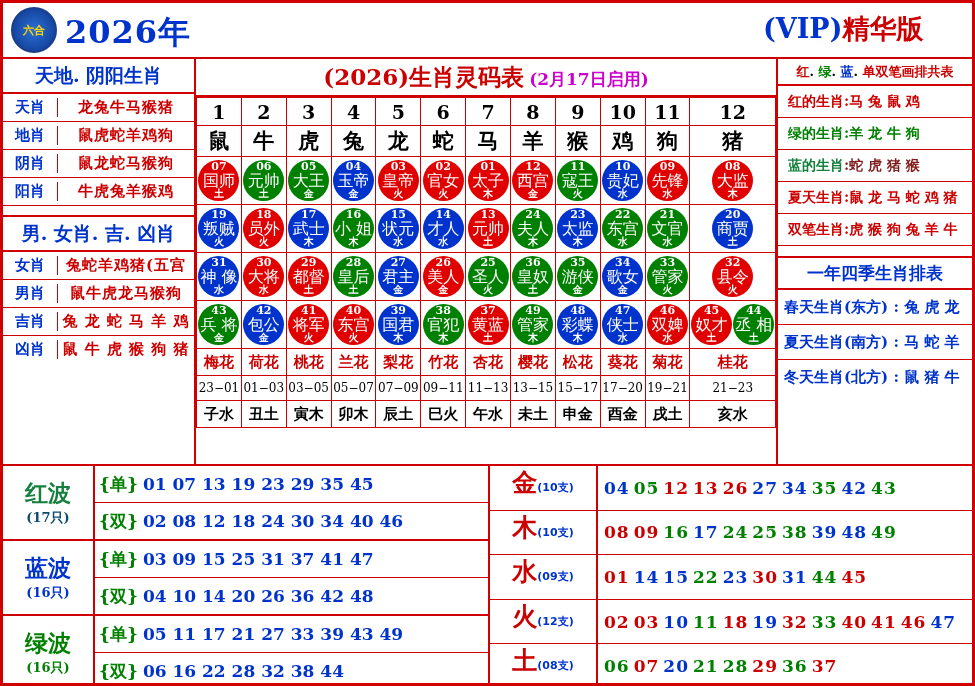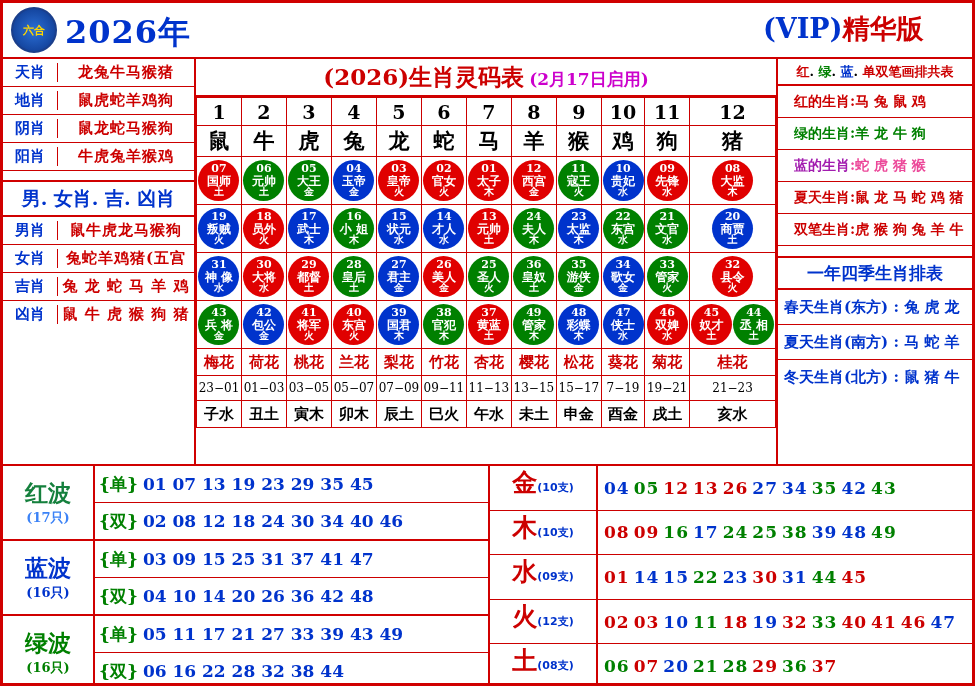--- a/index.html
+++ b/index.html
@@ -50,31 +50,31 @@
   .ct .t2{color:#cc00cc;font-size:17px;font-weight:bold;font-family:"DejaVu Serif","Liberation Serif",serif;}
   table.grid{border-collapse:collapse;width:100%;}
   table.grid td{border:1px solid #cc0000;text-align:center;font-family:"DejaVu Serif","Liberation Serif",serif;}
   .numrow td{font-size:19px;font-weight:bold;color:#000;height:25px;}
   .zodrow td{font-size:21px;font-weight:bold;color:#000;height:28px;}
   .ballrow td{height:47px;padding:0;}
   .ball{width:41px;height:41px;border-radius:50%;margin:2px auto;color:#fff;
         display:flex;flex-direction:column;align-items:center;justify-content:center;
         font-family:"DejaVu Serif","Liberation Serif",serif;line-height:1.05;}
   .ball .n{font-size:11px;font-weight:bold;}
-  .ball .w{font-size:12px;font-weight:bold;}
+  .ball .w{font-size:16px;font-weight:normal;}
   .ball .e{font-size:10px;font-weight:bold;}
   .b-red{background:#e00000;} .b-blue{background:#0033cc;} .b-green{background:#008000;}
   .flowrow td{font-size:15px;font-weight:bold;color:#cc0000;height:24px;}
   .agerow td{font-size:12px;color:#000;height:22px;}
   .stemrow td{font-size:15px;font-weight:bold;color:#000;height:24px;}
 
   
   .rt{text-align:center;font-size:13px;font-weight:bold;padding:4px 0 3px;
       border-bottom:2px solid #d00000;font-family:"DejaVu Serif","Liberation Serif",serif;}
-  .rrow{height:31px;display:flex;align-items:center;padding-left:16px;border-bottom:1px solid #cc0000;
+  .rrow{height:31px;display:flex;align-items:center;padding-left:10px;border-bottom:1px solid #cc0000;
         font-size:14px;font-weight:bold;font-family:"DejaVu Serif","Liberation Serif",serif;}
   .rgap{height:10px;border-bottom:2px solid #d00000;}
   .rt2{text-align:center;color:#0033cc;font-size:17px;font-weight:bold;padding:4px 0 3px;
        border-bottom:2px solid #d00000;font-family:"DejaVu Serif","Liberation Serif",serif;}
   .srow{height:34px;display:flex;align-items:center;padding-left:6px;border-bottom:1px solid #cc0000;
         font-size:15px;font-weight:bold;color:#0033cc;font-family:"DejaVu Serif","Liberation Serif",serif;}
   .srow:last-child{border-bottom:none;}
 
   
   .bottom{display:flex;height:auto;}
@@ -110,45 +110,46 @@
     <div class="logo">六合</div>
     <div class="hdr-year">2026年</div>
     <div class="hdr-vip">
       <span class="v">(VIP)</span><span class="j">精华版</span>
     </div>
   </div>
 
   <div class="body3">
 
     <div class="colL">
+      <div class="lt">天地. 阴阳生肖</div>
       <div class="lrow">
         <div class="lkey blue">天肖</div>
         <div class="lval red">龙兔牛马猴猪</div>
       </div>
       <div class="lrow">
         <div class="lkey blue">地肖</div>
         <div class="lval red">鼠虎蛇羊鸡狗</div>
       </div>
       <div class="lrow">
         <div class="lkey blue">阴肖</div>
         <div class="lval red">鼠龙蛇马猴狗</div>
       </div>
       <div class="lrow">
         <div class="lkey blue">阳肖</div>
         <div class="lval red">牛虎兔羊猴鸡</div>
       </div>
       <div class="lgap"></div>
       <div class="lt">男. 女肖. 吉. 凶肖</div>
       <div class="lrow">
+        <div class="lkey blue">女肖</div>
+        <div class="lval red">兔蛇羊鸡猪(五宫</div>
+      </div>
+      <div class="lrow">
         <div class="lkey blue">男肖</div>
         <div class="lval red">鼠牛虎龙马猴狗</div>
-      </div>
-      <div class="lrow">
-        <div class="lkey blue">女肖</div>
-        <div class="lval red">兔蛇羊鸡猪(五宫</div>
       </div>
       <div class="lrow">
         <div class="lkey blue">吉肖</div>
         <div class="lval red">兔 龙 蛇 马 羊 鸡</div>
       </div>
       <div class="lrow">
         <div class="lkey blue">凶肖</div>
         <div class="lval red">鼠 牛 虎 猴 狗 猪</div>
       </div>
     </div>
@@ -650,21 +651,21 @@
         <tr class="agerow" id="row-ages">
               <td>23−01</td>
               <td>01−03</td>
               <td>03−05</td>
               <td>05−07</td>
               <td>07−09</td>
               <td>09−11</td>
               <td>11−13</td>
               <td>13−15</td>
               <td>15−17</td>
-              <td>7−19</td>
+              <td>17−20</td>
               <td>19−21</td>
               <td>21−23</td>
             </tr>
         <tr class="stemrow" id="row-stems">
               <td>子水</td>
               <td>丑土</td>
               <td>寅木</td>
               <td>卯木</td>
               <td>辰土</td>
               <td>巳火</td>
@@ -686,22 +687,22 @@
       <div id="right-rows">
           <div class="rrow">
             <span style="color:#cc0000">红的生肖</span>
             <span style="color:#cc0000">:马 兔 鼠 鸡</span>
           </div>
           <div class="rrow">
             <span style="color:#008000">绿的生肖</span>
             <span style="color:#008000">:羊 龙 牛 狗</span>
           </div>
           <div class="rrow">
-            <span style="color:#a21caf">蓝的生肖</span>
-            <span style="color:#ec4899">:蛇 虎 猪 猴</span>
+            <span style="color:#15803d">蓝的生肖</span>
+            <span style="color:#7f1d1d">:蛇 虎 猪 猴</span>
           </div>
           <div class="rrow">
             <span style="color:#cc0000">夏天生肖</span>
             <span style="color:#cc0000">:鼠 龙 马 蛇 鸡 猪</span>
           </div>
           <div class="rrow">
             <span style="color:#cc0000">双笔生肖</span>
             <span style="color:#cc0000">:虎 猴 狗 兔 羊 牛</span>
           </div>
         </div>
@@ -713,21 +714,21 @@
           <div class="srow">冬天生肖(北方) : 鼠 猪 牛</div>
         </div>
     </div>
   </div>
 
   <div class="bottom">
     <div class="bl">
       <div class="wave">
         <div class="wname">
           <div class="nm" style="color:#15803d">红波</div>
-          <div class="ct2" style="color:#3b82f6">(17只)</div>
+          <div class="ct2" style="color:#0c4a6e">(17只)</div>
         </div>
         <div class="wnums">
           <div class="wline">
             <span class="wlbl" style="color:#008000">{单}</span>
             <span style="color:#0033cc">01 07 13 19 23 29 35 45</span>
           </div>
           <div class="wline">
             <span class="wlbl" style="color:#008000">{双}</span>
             <span style="color:#0033cc">02 08 12 18 24 30 34 40 46</span>
           </div>

